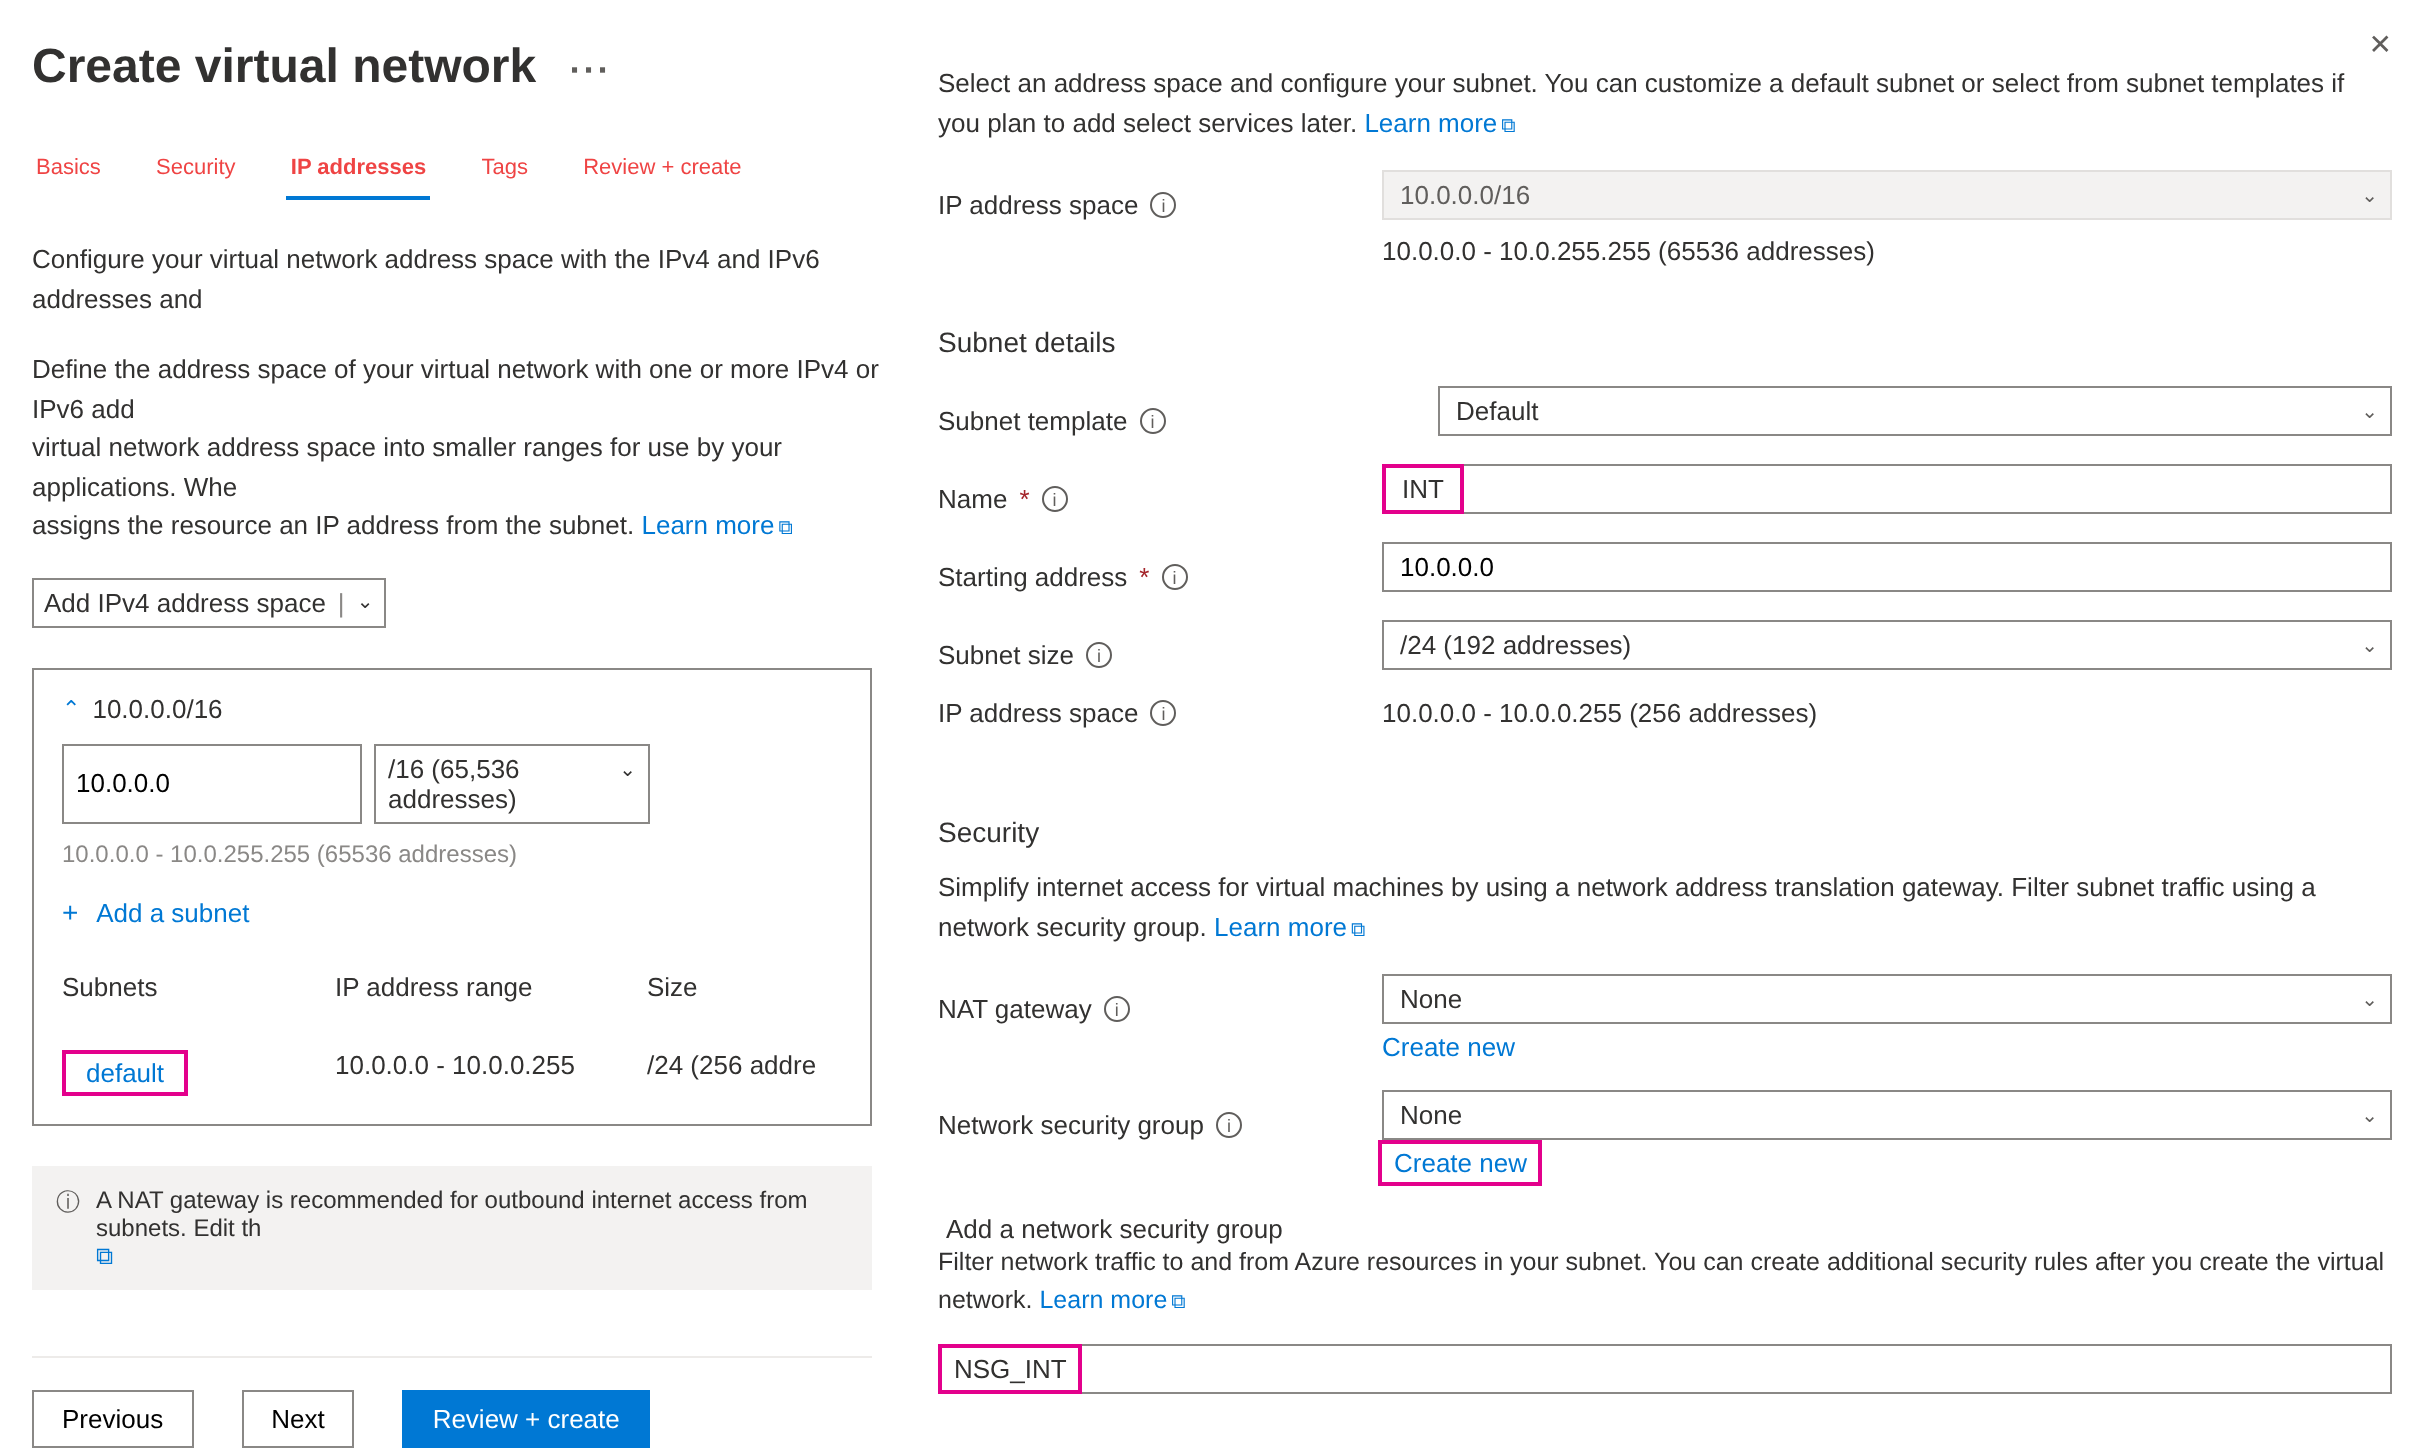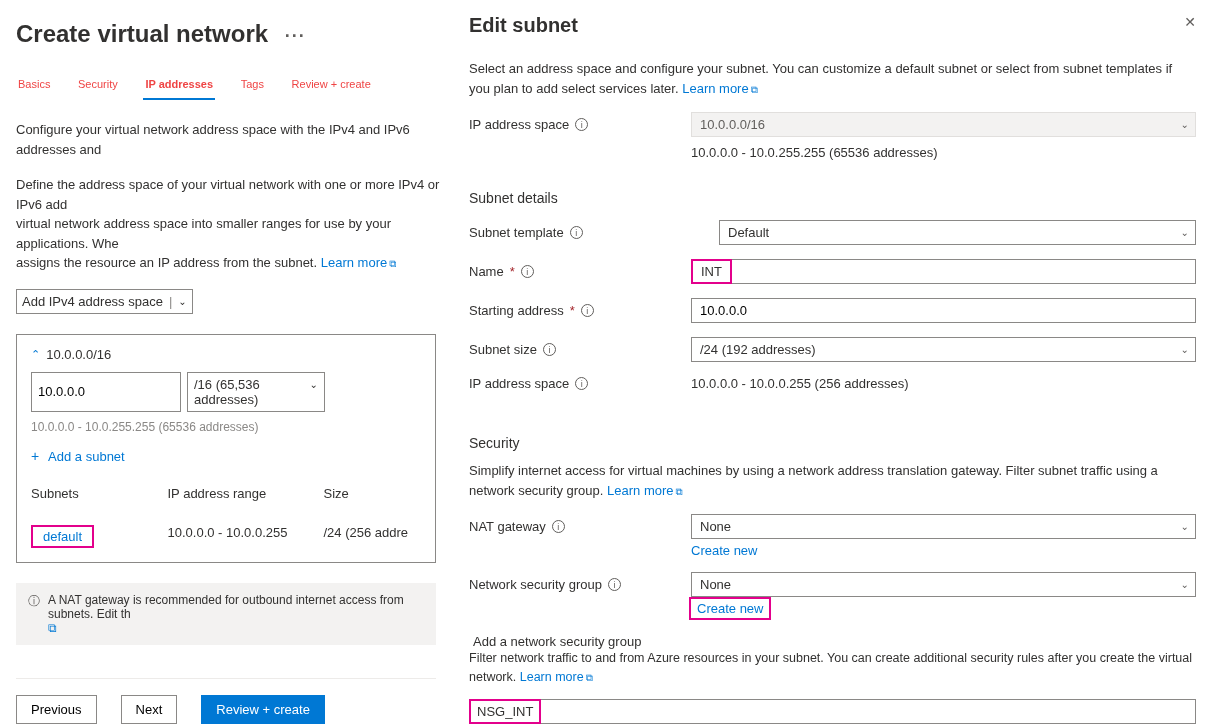--- a/index.html
+++ b/index.html
@@ -62,21 +62,21 @@
     .btn { padding: 6px 14px; font-size: 13px; cursor: pointer; }
     .btn-sec { border: 1px solid #8a8886; background: #fff; }
     .btn-pri { border: 1px solid #0078d4; background: #0078d4; color: #fff; }
 
     
     .rp-title { font-size: 20px; font-weight: 600; margin-top: 4px; }
     .close-x { position: absolute; right: 20px; top: 14px; font-size: 14px; cursor: pointer; color: #605e5c; }
     .rp-desc { margin-top: 22px; font-size: 13px; line-height: 1.5; }
     .rp-desc a { color: #0078d4; text-decoration: none; }
 
-    .form-row { display: flex; align-items: center; margin-top: 14px; font-size: 13px; }
+    .form-row { display: flex; align-items: flex-end; margin-top: 14px; font-size: 13px; }
     .form-label { width: 222px; display: flex; align-items: center; gap: 6px; }
     .form-field { flex: 1; }
     .req { color: #a4262c; }
     .info { display: inline-flex; align-items: center; justify-content: center; width: 13px; height: 13px; border: 1px solid #605e5c; border-radius: 50%; font-size: 9px; color: #605e5c; }
 
     .sel { width: 100%; border: 1px solid #8a8886; background: #fff; padding: 4px 20px 4px 8px; font-size: 13px; position: relative; }
     .sel.disabled { background: #f3f2f1; color: #605e5c; border-color: #e1dfdd;}
     .sel .chev { position: absolute; right: 6px; top: 6px; font-size: 10px; color: #605e5c; }
     .txt { width: 100%; border: 1px solid #8a8886; padding: 4px 8px; font-size: 13px; }
 
@@ -170,21 +170,20 @@
   <div class="footer-left">
     <button class="btn btn-sec">Previous</button>
     <button class="btn btn-sec">Next</button>
     <button class="btn btn-pri">Review + create</button>
   </div>
 
 </div>
 
 <div class="right-pane">
   <span class="close-x">✕</span>
-  <div class="rp-title">Edit subnet</div>
 
   <div class="rp-desc">
     <span>Select an address space and configure your subnet. You can customize a default subnet or select from subnet templates if you plan to add select services later.</span>
     <a><span>Learn more</span><span class="ext-icon">⧉</span></a>
   </div>
 
   <div class="form-row">
     <div class="form-label">
       <span>IP address space</span>
       <span class="info">i</span>

